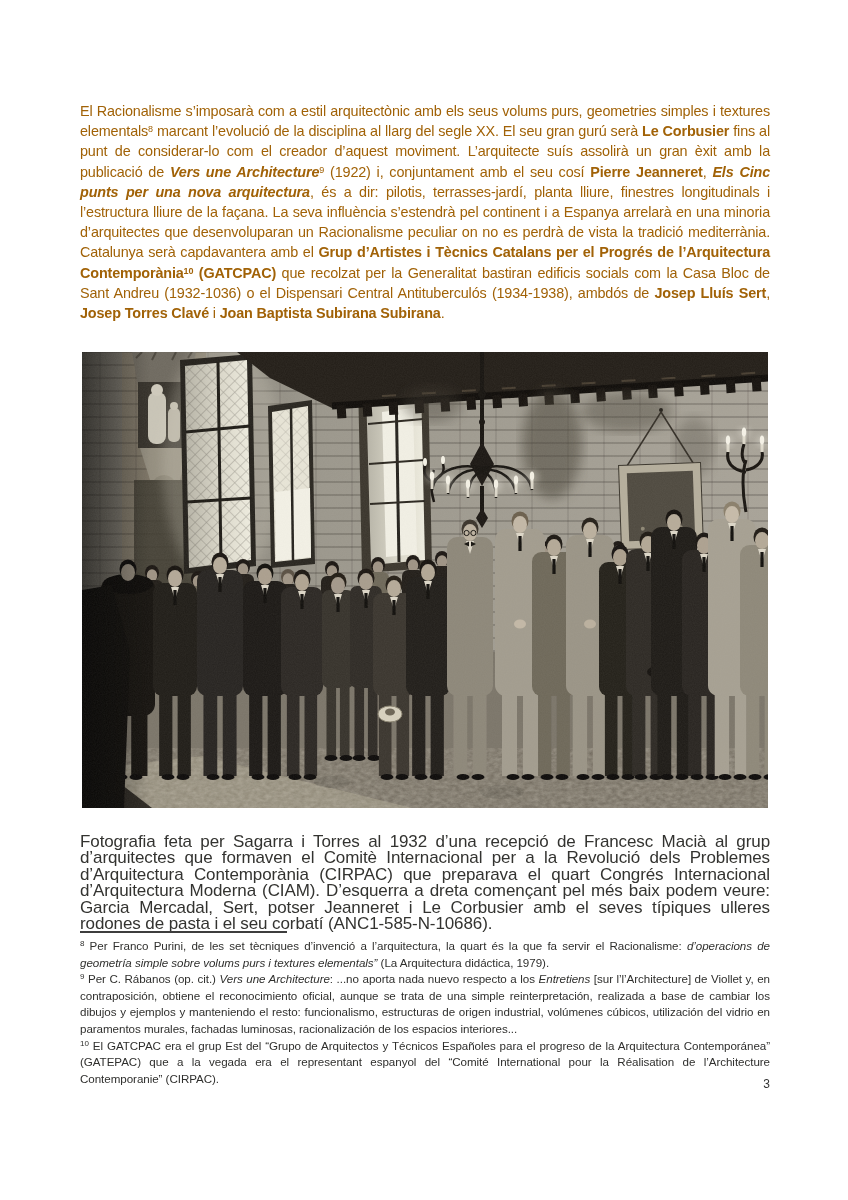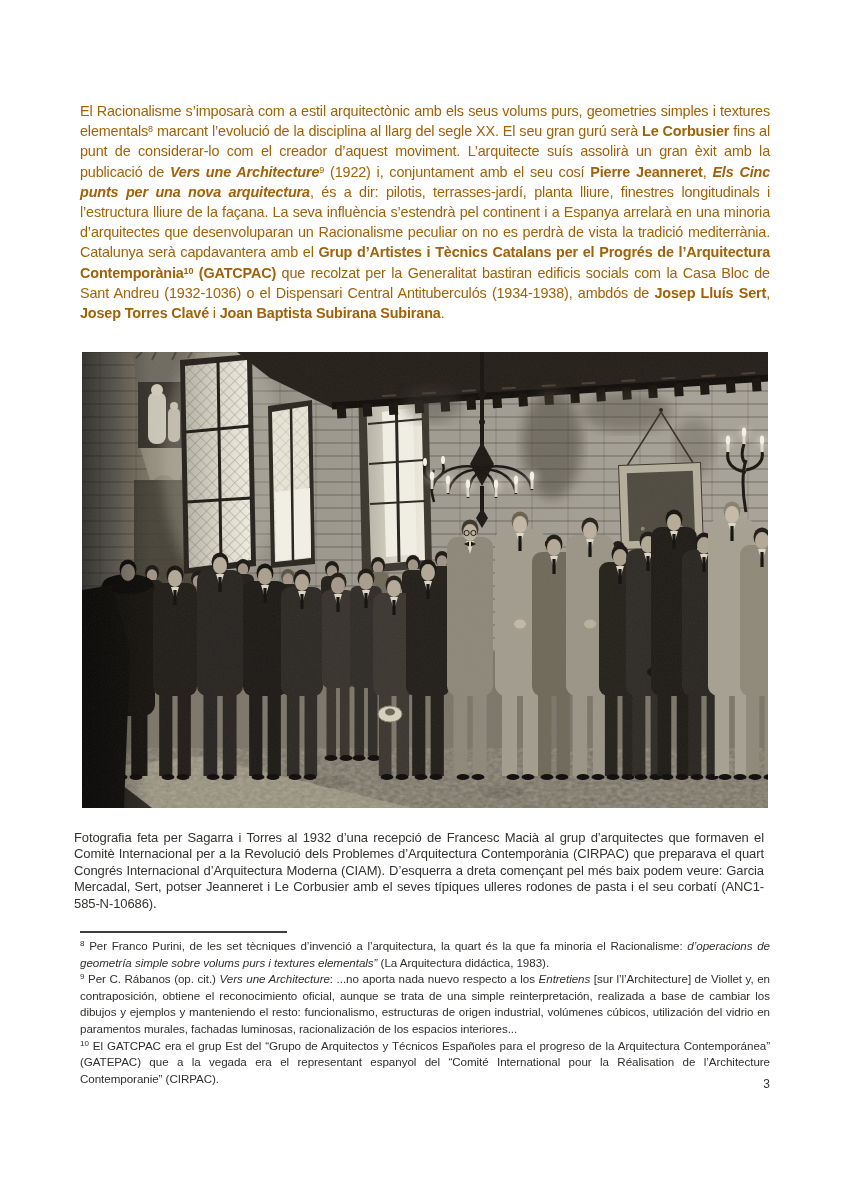--- a/index.html
+++ b/index.html
@@ -16,22 +16,22 @@
   .body-par .i,.body-par .bi{font-style:italic;}
   .body-par .bi{font-weight:bold;}
   sup{font-size:9px;line-height:0;vertical-align:4px;}
   sup.b{font-weight:bold;}
   .photo-fig{
     position:absolute;left:82px;top:352px;width:686px;height:456px;margin:0;padding:0;
     background:#8d8a82;
   }
   .photo-fig svg{display:block;}
   .caption{
-    position:absolute;left:74px;top:817px;width:690px;
-    font-size:13px;line-height:16.4px;letter-spacing:-0.1px;
+    position:absolute;left:80px;top:817px;width:690px;
+    font-size:17px;line-height:16.4px;letter-spacing:-0.1px;
     text-align:justify;color:#333330;
   }
   .fn-rule{
     position:absolute;left:80px;top:931px;width:207px;height:0;
     border-top:2px solid #3d3d3d;
   }
   .footnotes{
     position:absolute;left:80px;top:938px;width:690px;
     font-size:11.6px;line-height:16.6px;letter-spacing:-0.05px;
     text-align:justify;color:#2f2f2d;
@@ -462,18 +462,18 @@
       <rect x="0" y="0" width="686" height="456" filter="url(#grainF)" opacity="0.15"></rect>
     </g>
   </svg>
 </figure>
 
 <p class="caption">Fotografia feta per Sagarra i Torres al 1932 d’una recepció de Francesc Macià al grup d’arquitectes que formaven el Comitè Internacional per a la Revolució dels Problemes d’Arquitectura Contemporània (CIRPAC) que preparava el quart Congrés Internacional d’Arquitectura Moderna (CIAM). D’esquerra a dreta començant pel més baix podem veure: Garcia Mercadal, Sert, potser Jeanneret i Le Corbusier amb el seves típiques ulleres rodones de pasta i el seu corbatí (ANC1-585-N-10686).</p>
 
 <div class="fn-rule"></div>
 
 <div class="footnotes">
-  <p><sup>8</sup><span class=""> Per Franco Purini, de les set tècniques d’invenció a l’arquitectura, la quart és la que fa minoria el Racionalisme: </span><span class="i">d’operacions de geometría simple sobre volums purs i textures elementals”</span><span class=""> (La Arquitectura didáctica, 1983).</span></p>
+  <p><sup>8</sup><span class=""> Per Franco Purini, de les set tècniques d’invenció a l’arquitectura, la quart és la que fa servir el Racionalisme: </span><span class="i">d’operacions de geometría simple sobre volums purs i textures elementals”</span><span class=""> (La Arquitectura didáctica, 1979).</span></p>
   <p><sup>9</sup><span class=""> Per C. Rábanos (op. cit.) </span><span class="i">Vers une Architecture</span><span class="">: ...no aporta nada nuevo respecto a los </span><span class="i">Entretiens</span><span class=""> [sur l’l’Architecture] de Viollet y, en contraposición, obtiene el reconocimiento oficial, aunque se trata de una simple reinterpretación, realizada a base de cambiar los dibujos y ejemplos y manteniendo el resto: funcionalismo, estructuras de origen industrial, volúmenes cúbicos, utilización del vidrio en paramentos murales, fachadas luminosas, racionalización de los espacios interiores...</span></p>
   <p><sup>10</sup><span class=""> El GATCPAC era el grup Est del “Grupo de Arquitectos y Técnicos Españoles para el progreso de la Arquitectura Contemporánea” (GATEPAC) que a la vegada era el representant espanyol del “Comité International pour la Réalisation de l’Architecture Contemporanie” (CIRPAC).</span></p>
 </div>
 
 <div class="page-num">3</div>
 
 </body></html>

